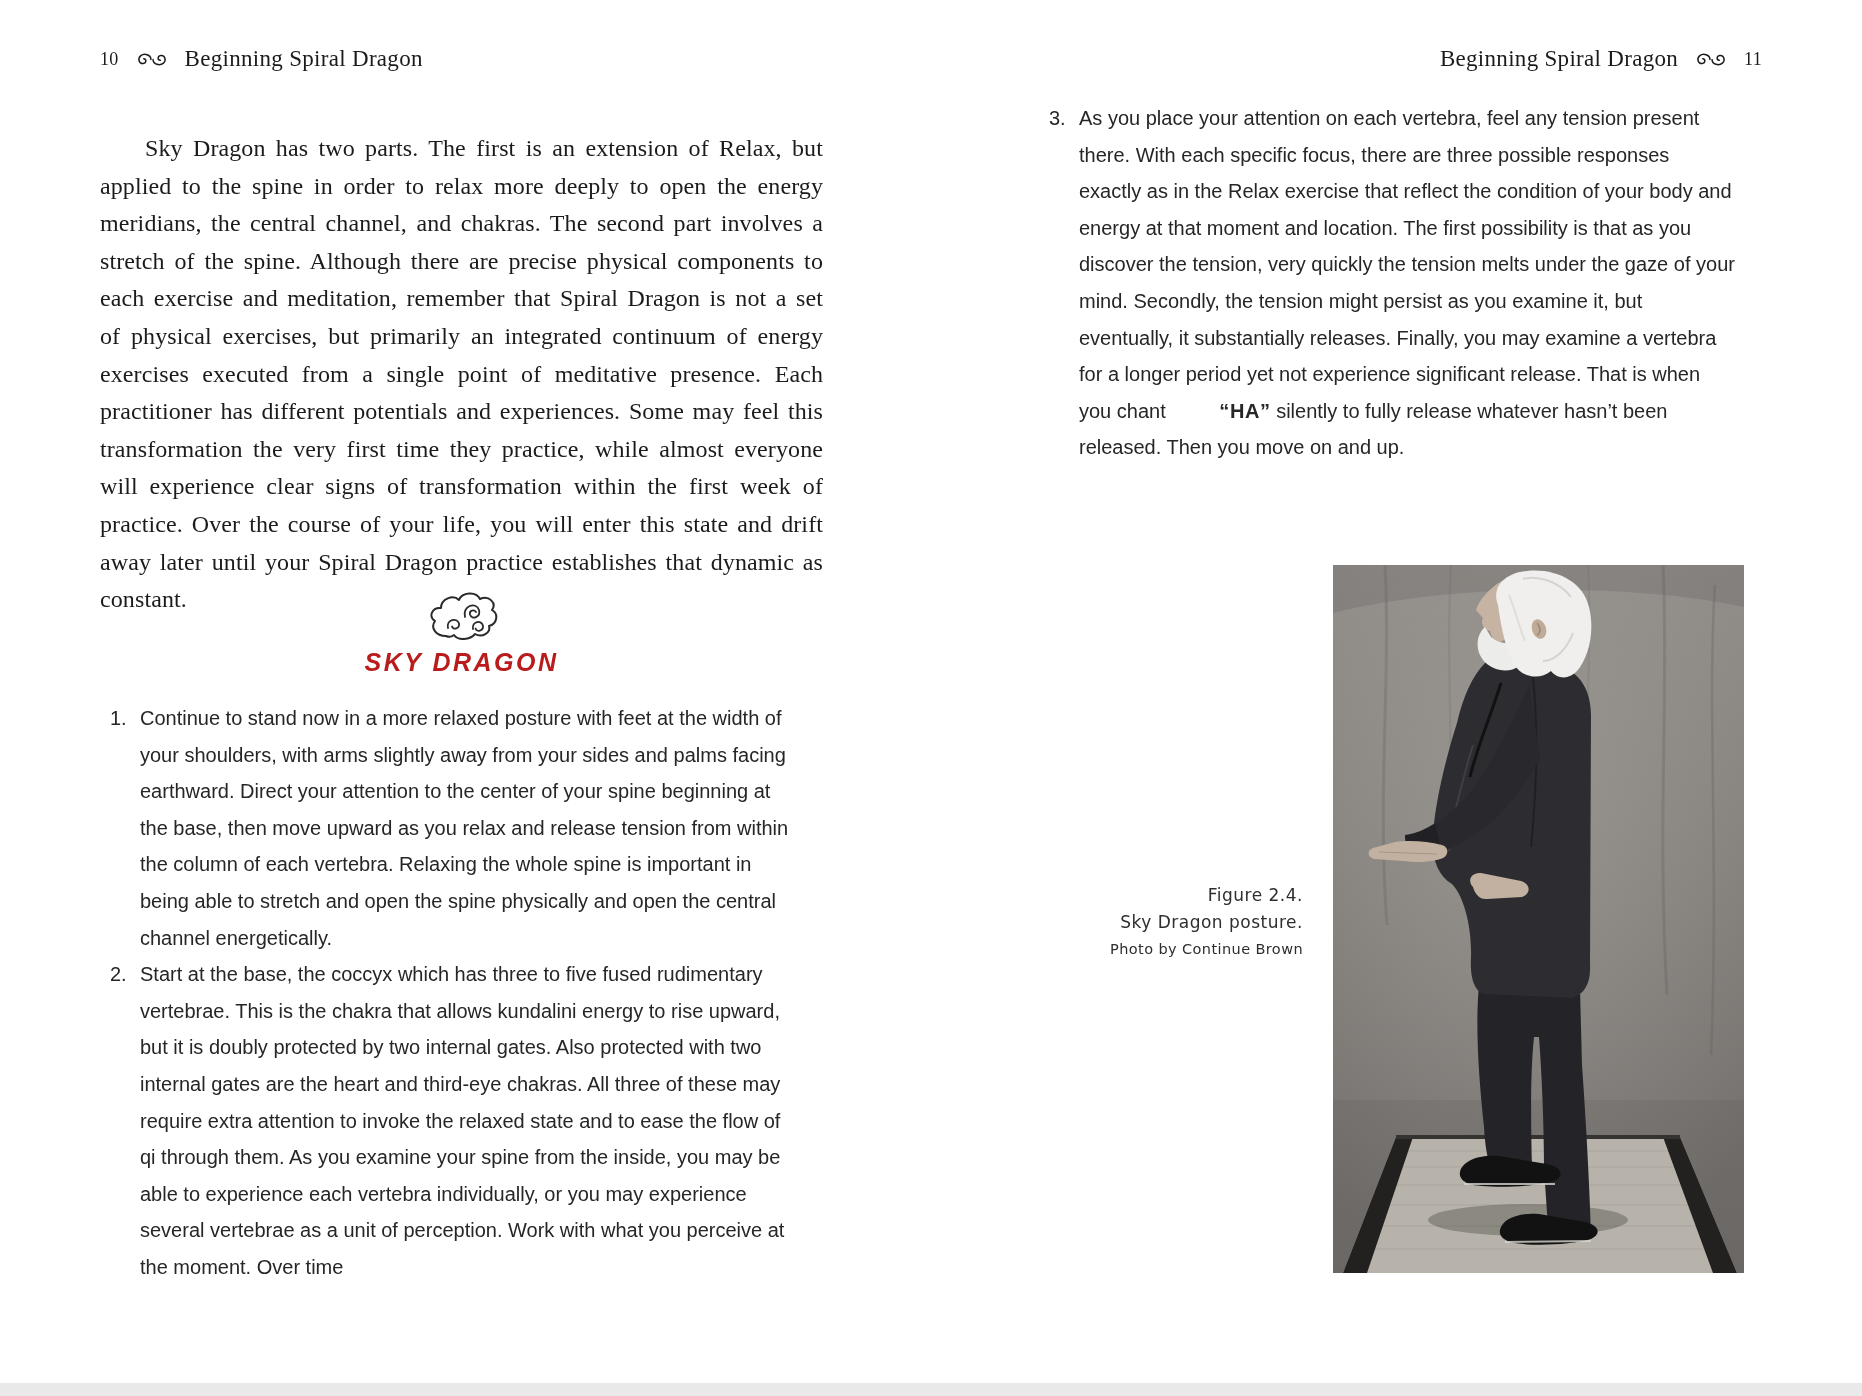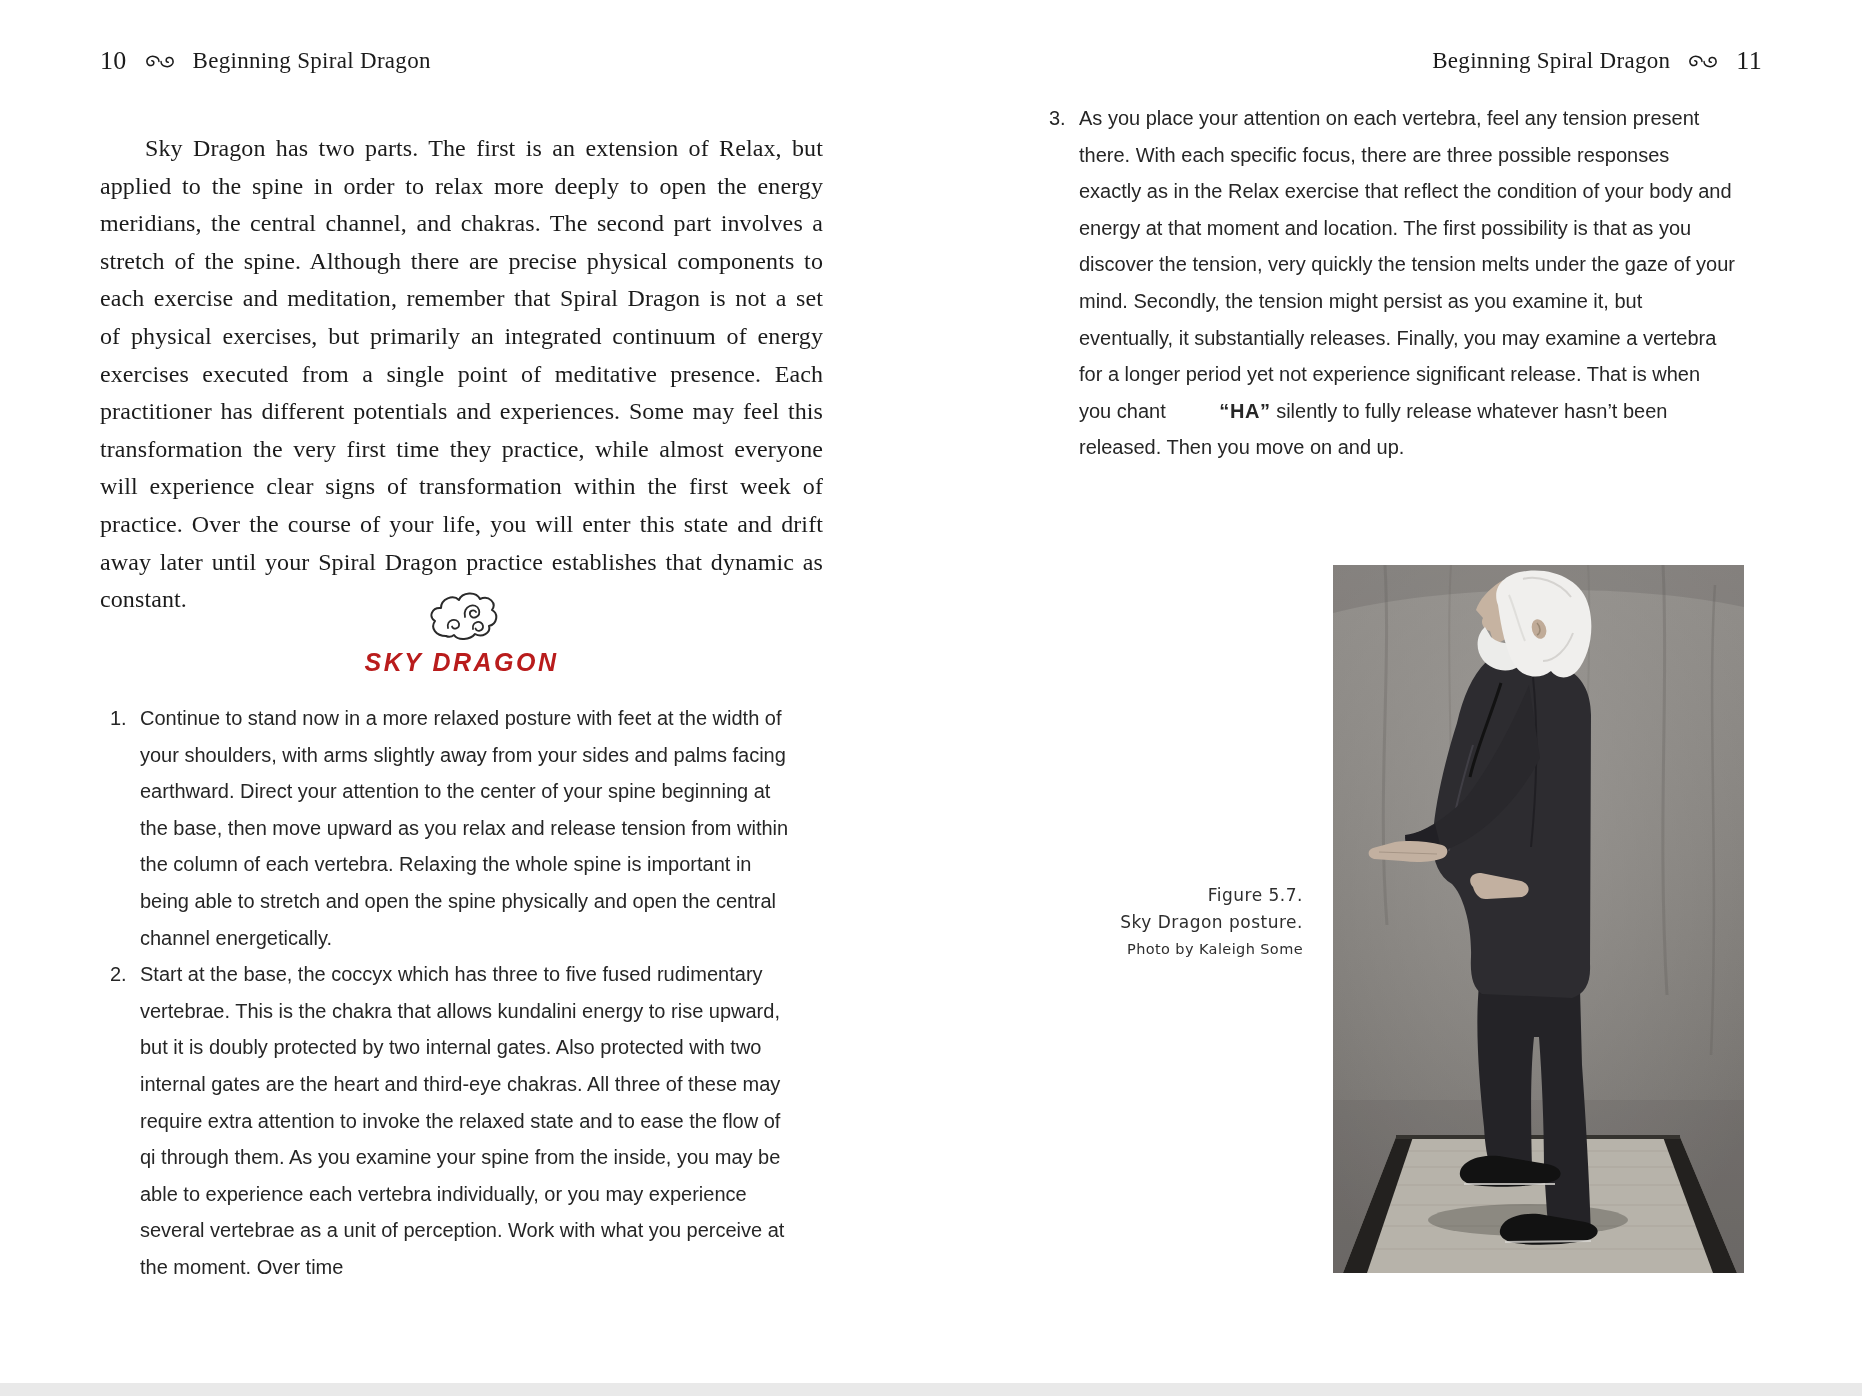--- a/index.html
+++ b/index.html
@@ -4,21 +4,21 @@
 <style>
   html,body{margin:0;padding:0;background:#ffffff;}
   .spread{position:relative;width:1862px;height:1396px;background:#ffffff;
           font-family:"Liberation Serif",serif;color:#1b1b1b;overflow:hidden;}
 
   
   .runhead{position:absolute;top:46px;display:flex;align-items:center;gap:15px;
            font-size:23px;letter-spacing:0.3px;color:#1b1b1b;}
   .runhead-left{left:100px;}
   .runhead-right{right:100px;}
-  .pagenum{font-size:26px;}
+  .pagenum{font-size:18px;}
   .orn{width:36px;height:15px;display:block;}
 
   
   .intro{position:absolute;left:100px;top:106px;width:723px;
          font-size:24px;line-height:37.6px;text-align:justify;text-indent:45px;
          letter-spacing:0.1px;word-spacing:1px;}
   .cloud-wrap{position:absolute;left:100px;top:590px;width:723px;
               display:flex;justify-content:center;}
   .cloud-wrap svg{width:72px;height:54px;}
   .section-title{position:absolute;left:100px;top:648px;width:723px;text-align:center;
@@ -104,23 +104,23 @@
   </div>
 
   <div class="right-flow">
     <div class="step">
       <div class="step-num">3.</div>
       <div class="step-body"><span>As you place your attention on each vertebra, feel any tension present there. With each specific focus, there are three possible responses exactly as in the Relax exercise that reflect the condition of your body and energy at that moment and location. The first possibility is that as you discover the tension, very quickly the tension melts under the gaze of your mind. Secondly, the tension might persist as you examine it, but eventually, it substantially releases. Finally, you may examine a vertebra for a longer period yet not experience significant release. That is when you chant </span><span class="chant">“HA”</span><span> silently to fully release whatever hasn’t been released. Then you move on and up.</span></div>
     </div>
   </div>
 
   <div class="caption">
-    <div>Figure 5.7.</div>
+    <div>Figure 2.4.</div>
     <div>Sky Dragon posture.</div>
-    <div class="credit">Photo by Kaleigh Some</div>
+    <div class="credit">Photo by Continue Brown</div>
   </div>
 
   <div class="photo" role="img" aria-label="Black-and-white photo of a white-haired man in dark clothing standing in left profile on a bordered mat, head tilted back looking upward, arms slightly out with palms facing down.">
     <svg viewBox="0 0 411 708" preserveAspectRatio="none">
       <defs>
         <linearGradient id="bgGrad" x1="0" y1="0" x2="0" y2="1">
           <stop offset="0" stop-color="#8f8c88"></stop>
           <stop offset="0.55" stop-color="#7c7975"></stop>
           <stop offset="1" stop-color="#6e6b68"></stop>
         </linearGradient>

